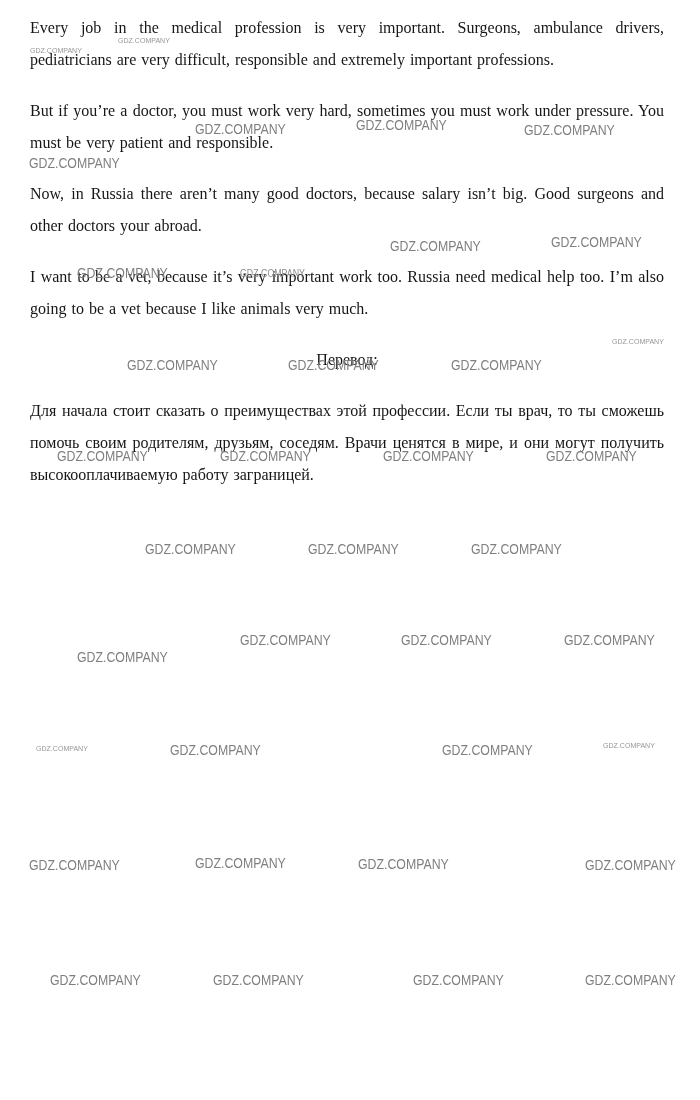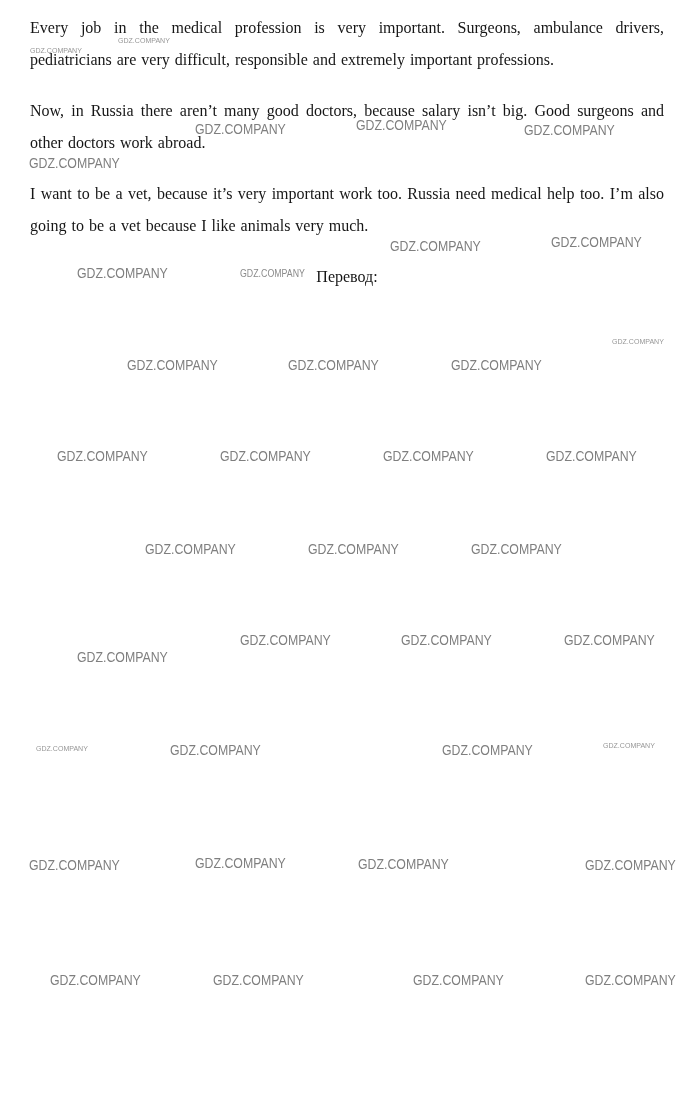--- a/index.html
+++ b/index.html
@@ -54,25 +54,27 @@
     font-size: 8px;
     color: #979797;
   }
 </style>
 </head>
 <body>
 
 <div class="page">
 
   <p class="para">Every job in the medical profession is very important. Surgeons, ambulance drivers, pediatricians are very difficult, responsible and extremely important professions.</p>
-  <p class="para">Now, in Russia there aren’t many good doctors, because salary isn’t big. Good surgeons and other doctors work abroad.</p>
+  <p class="para">But if you’re a doctor, you must work very hard, sometimes you must work under pressure. You must be very patient and responsible.</p>
+  <p class="para">Now, in Russia there aren’t many good doctors, because salary isn’t big. Good surgeons and other doctors your abroad.</p>
   <p class="para">I want to be a vet, because it’s very important work too. Russia need medical help too. I’m also going to be a vet because I like animals very much.</p>
 
   <h2 class="heading">Перевод:</h2>
 
+  <p class="para">Для начала стоит сказать о преимуществах этой профессии. Если ты врач, то ты сможешь помочь своим родителям, друзьям, соседям. Врачи ценятся в мире, и они могут получить высокооплачиваемую работу заграницей.</p>
 
   <div class="wm wm-xs" style="left:118px; top:36px">GDZ.COMPANY</div>
   <div class="wm wm-xs" style="left:30px;  top:46px">GDZ.COMPANY</div>
 
   <div class="wm" style="left:195px; top:121px">GDZ.COMPANY</div>
   <div class="wm" style="left:356px; top:117px">GDZ.COMPANY</div>
   <div class="wm" style="left:524px; top:122px">GDZ.COMPANY</div>
   <div class="wm" style="left:29px;  top:155px">GDZ.COMPANY</div>
 
   <div class="wm" style="left:390px; top:238px">GDZ.COMPANY</div>

